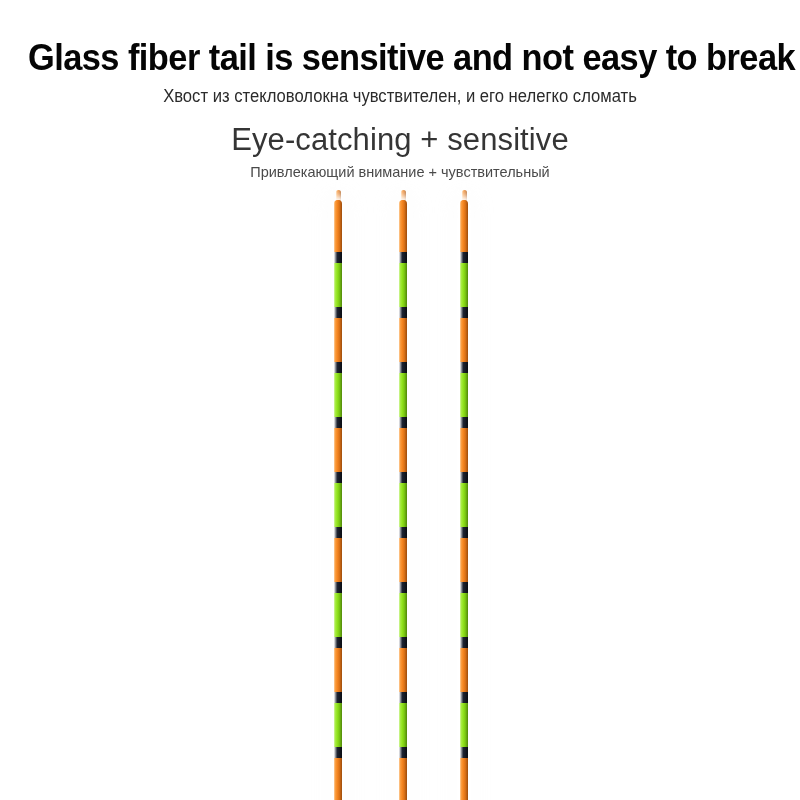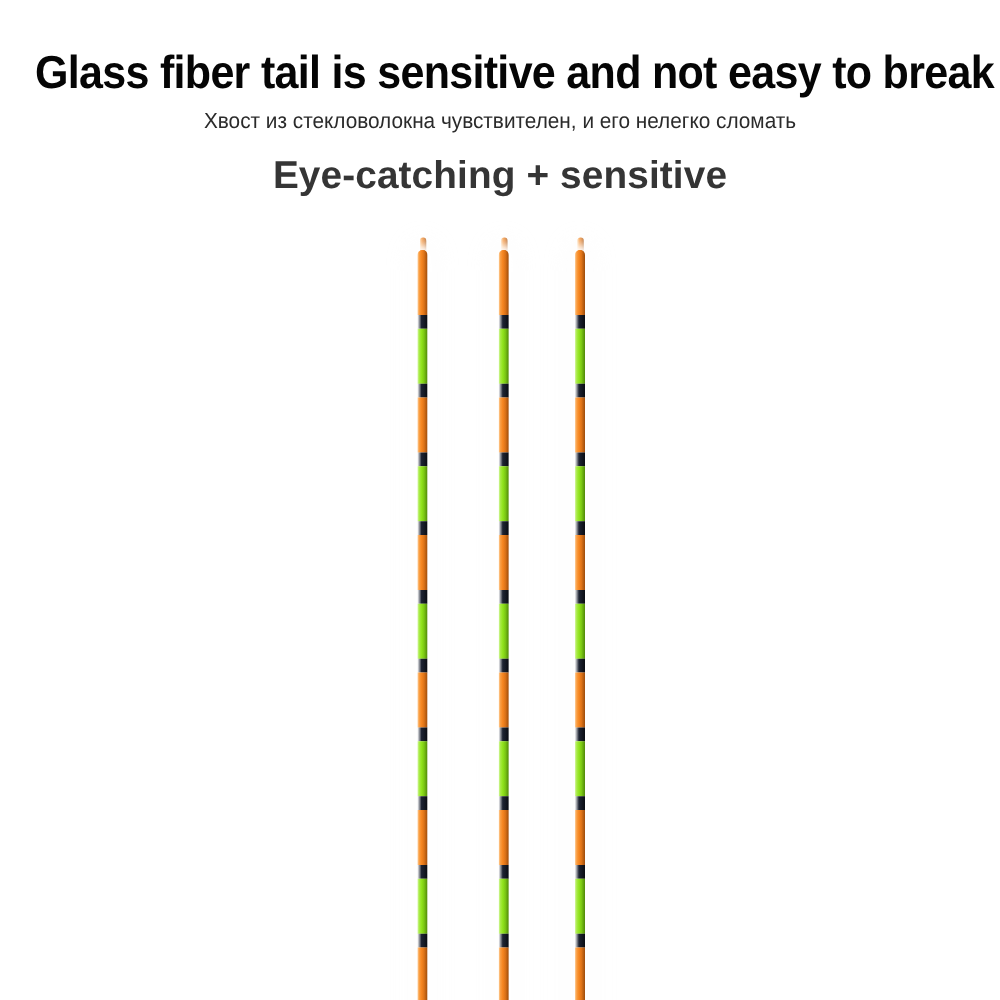--- a/index.html
+++ b/index.html
@@ -49,21 +49,21 @@
     transform: scaleX(0.95);
     transform-origin: center center;
     white-space: nowrap;
   }
 
   .subhead-en {
     margin: 0;
     padding-top: 17px;
     font-family: "Liberation Sans", sans-serif;
     font-size: 31px;
-    font-weight: bold;
+    font-weight: normal;
     line-height: 1.1;
     letter-spacing: 0.1px;
     color: #353535;
     white-space: nowrap;
   }
 
   .subhead-ru {
     margin: 0;
     padding-top: 8px;
     font-family: "Liberation Sans", sans-serif;
@@ -136,20 +136,21 @@
     border-radius: 3px 3px 0 0;
   }
 </style>
 </head>
 <body>
 
 <div class="text-block">
   <h1 class="headline-en">Glass fiber tail is sensitive and not easy to break</h1>
   <p class="headline-ru">Хвост из стекловолокна чувствителен, и его нелегко сломать</p>
   <h2 class="subhead-en">Eye-catching + sensitive</h2>
+  <p class="subhead-ru">Привлекающий внимание + чувствительный</p>
 </div>
 
 <div class="rod-stage">
 
 <div class="rod-tip" style="left: 335.5px; top: 190px; height: 14px; background: linear-gradient(to right, rgb(252, 155, 52) 0%, rgb(245, 132, 31) 45%, rgb(217, 106, 16) 100%);"></div>
     <div class="rod" style="left: 334px; top: 200px; width: 8px; height: 932px;">
       <span class="seg" style="height: 52px; background: linear-gradient(to right, rgb(252, 155, 52) 0%, rgb(245, 132, 31) 45%, rgb(217, 106, 16) 100%);"></span>
       <span class="seg" style="height: 11px; background: linear-gradient(to right, rgba(57, 64, 82, 0.19) 0%, rgb(30, 36, 51) 40%, rgb(13, 17, 25) 100%);"></span>
       <span class="seg" style="height: 44px; background: linear-gradient(to right, rgb(166, 237, 61) 0%, rgb(143, 226, 27) 45%, rgb(111, 189, 13) 100%);"></span>
       <span class="seg" style="height: 11px; background: linear-gradient(to right, rgba(57, 64, 82, 0.19) 0%, rgb(30, 36, 51) 40%, rgb(13, 17, 25) 100%);"></span>

